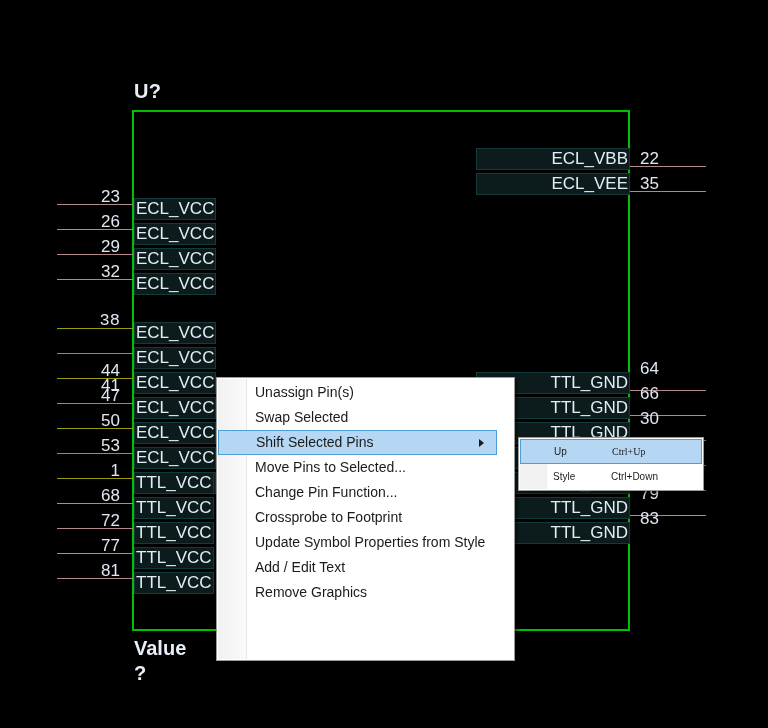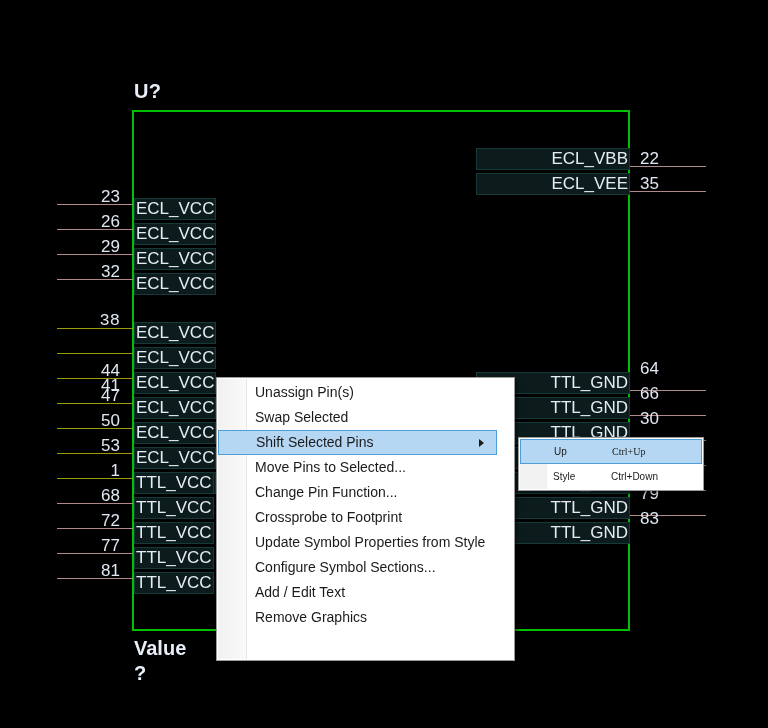--- a/index.html
+++ b/index.html
@@ -303,23 +303,20 @@
     <div class="menu-item">
       <span>Change Pin Function...</span>
     </div>
     <div class="menu-item">
       <span>Crossprobe to Footprint</span>
     </div>
     <div class="menu-item">
       <span>Update Symbol Properties from Style</span>
     </div>
     <div class="menu-item">
-      <span>Configure Symbol Sections...</span>
-    </div>
-    <div class="menu-item">
       <span>Add / Edit Text</span>
     </div>
     <div class="menu-item">
       <span>Remove Graphics</span>
     </div>
   </div>
 
   <div class="menu" id="shift-submenu">
     <div class="gutter"></div>
 

